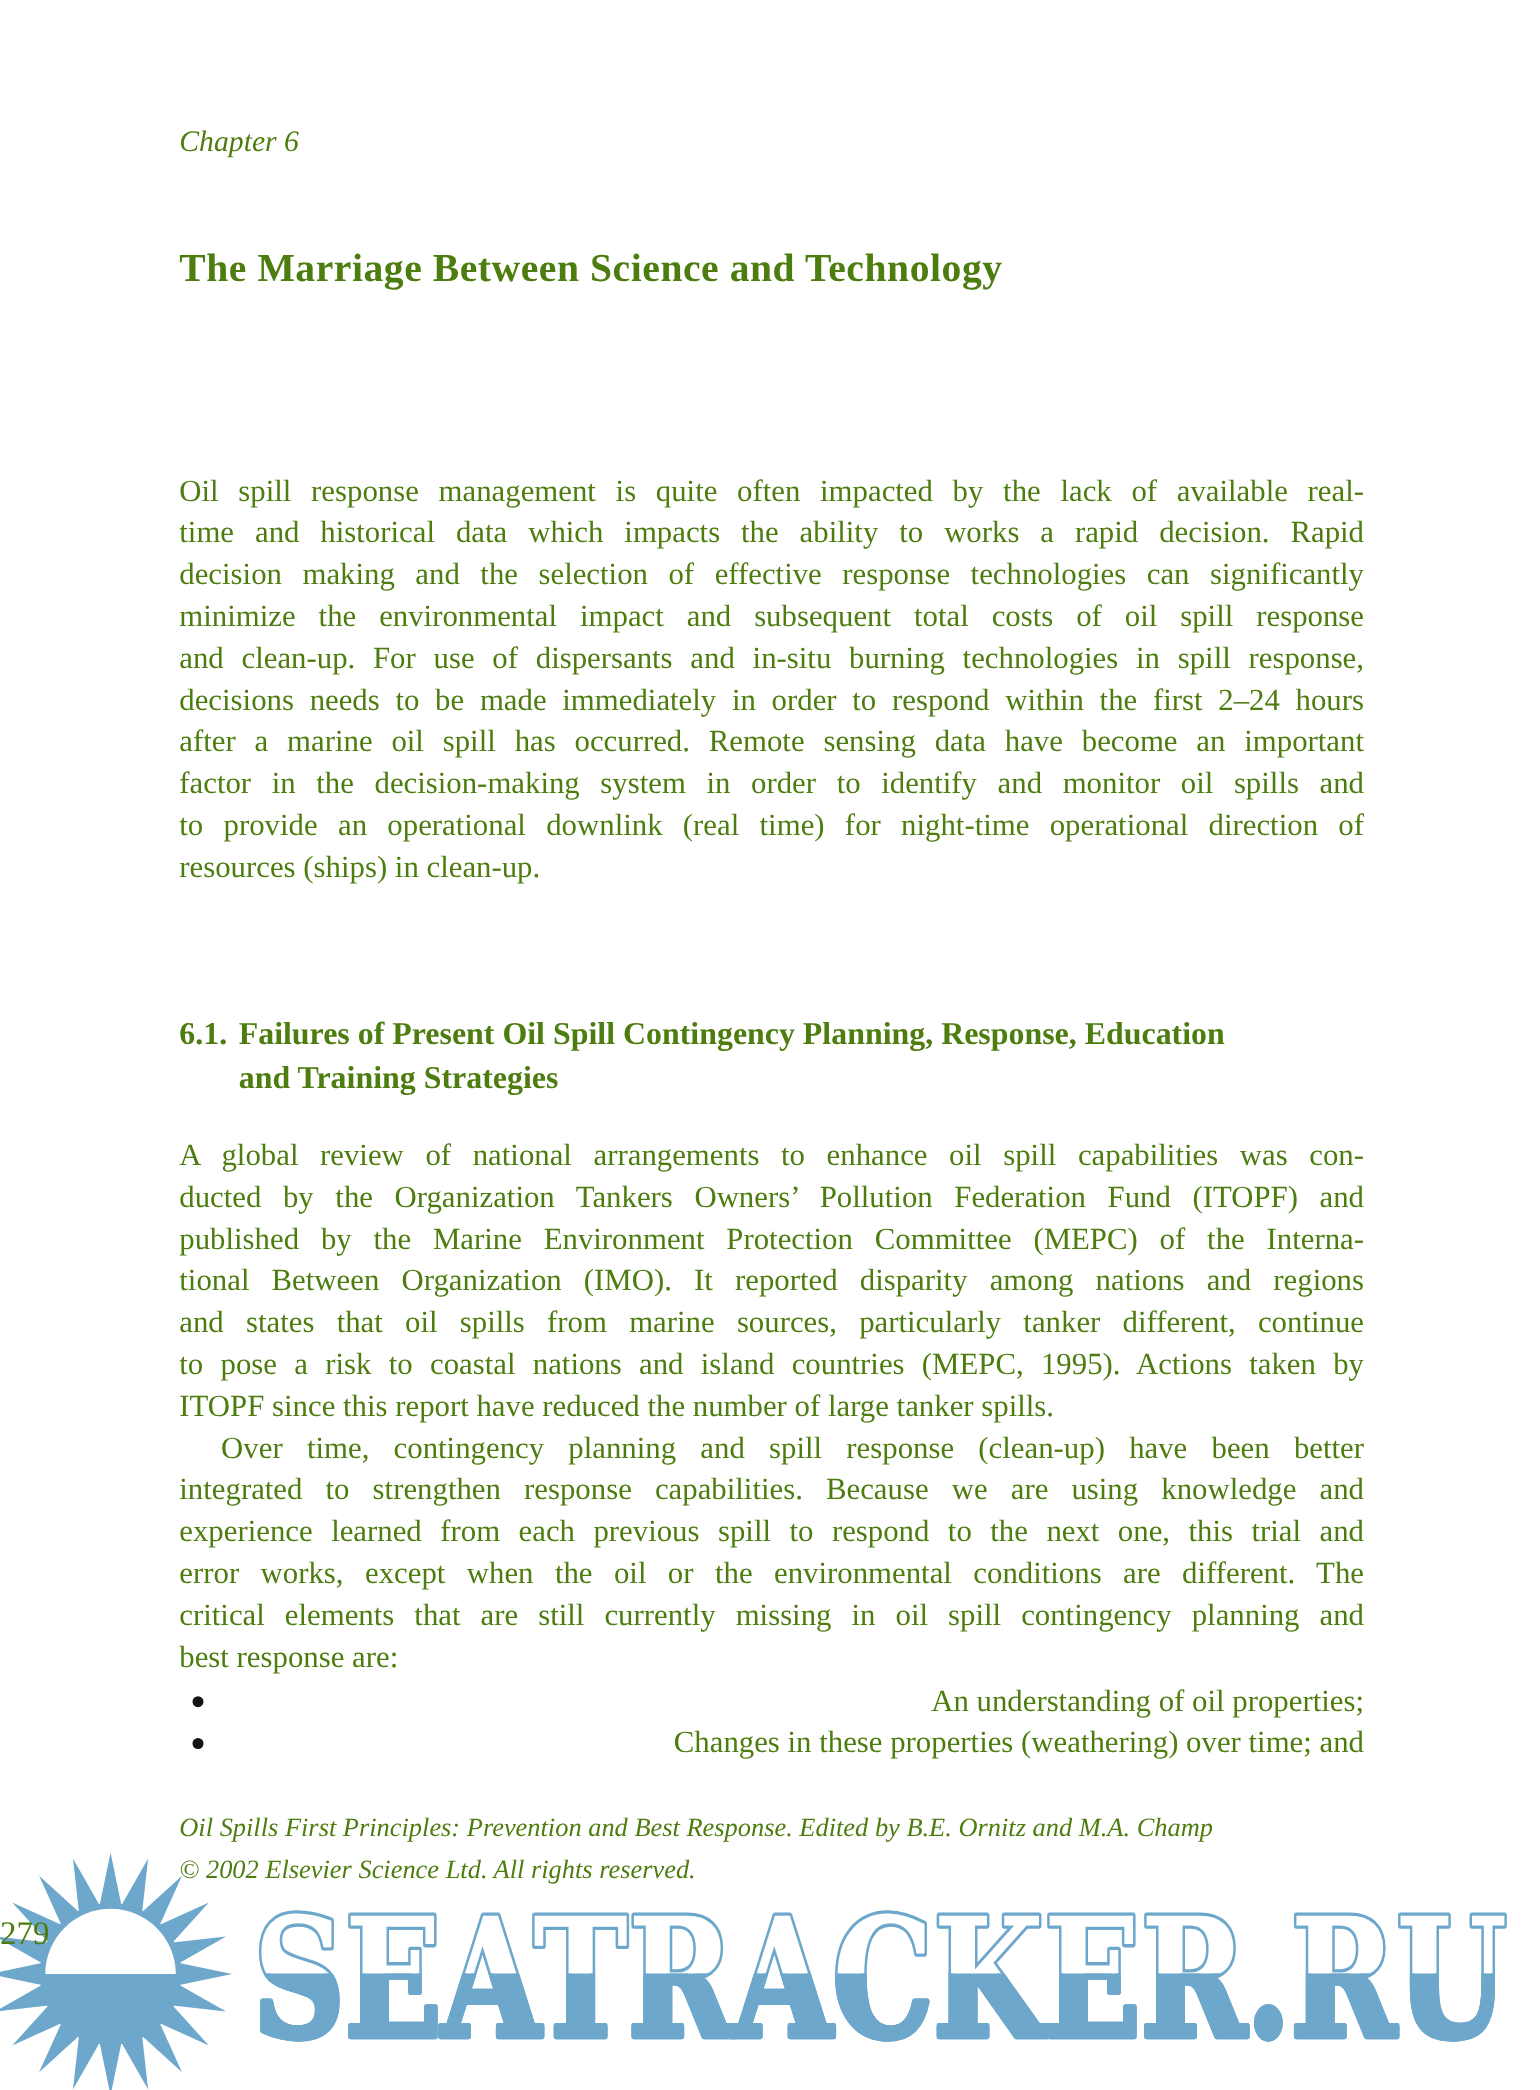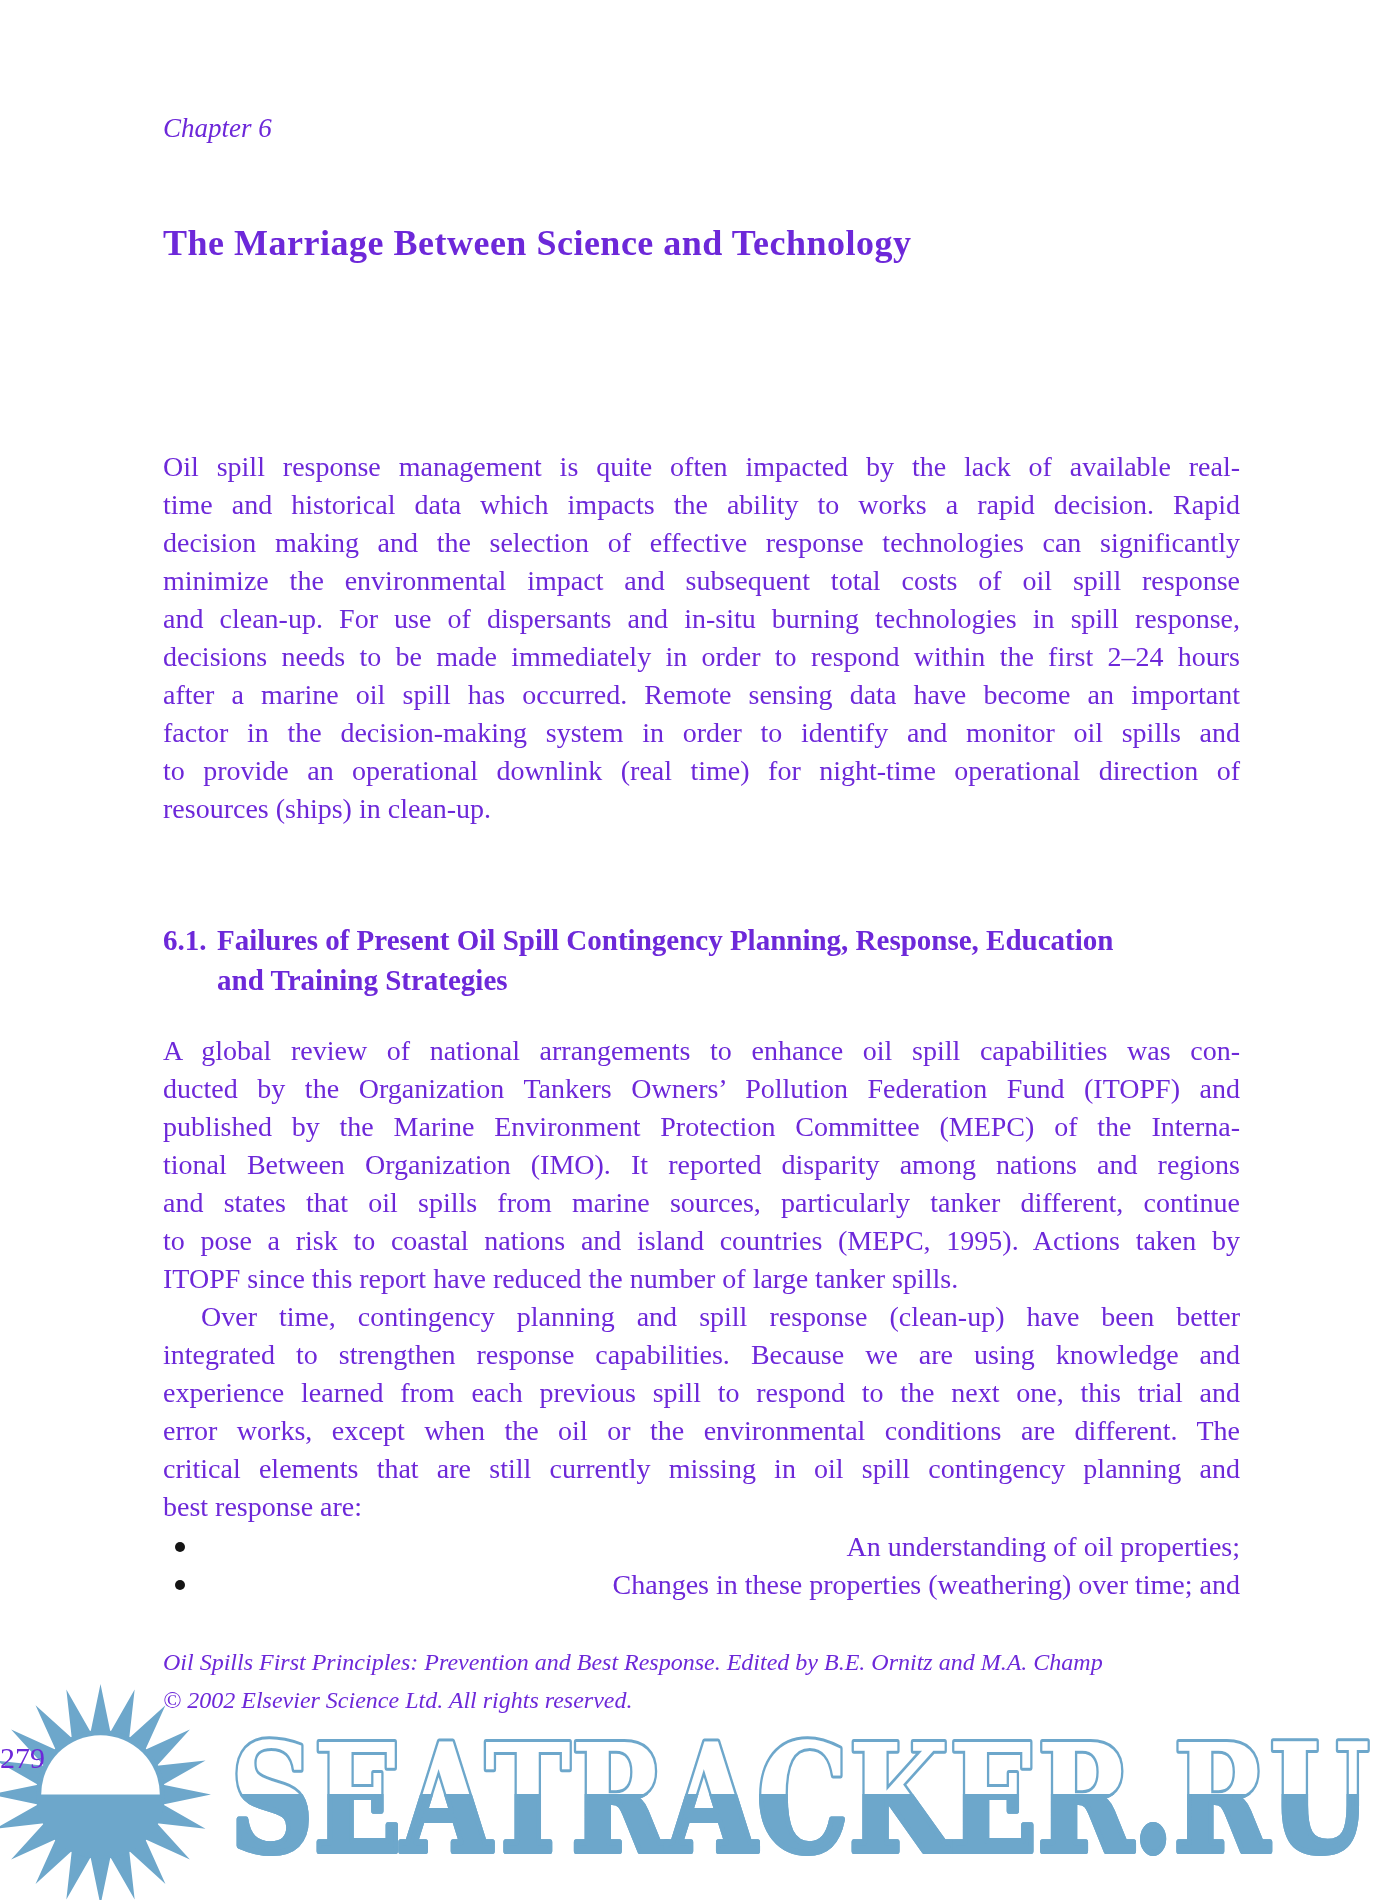--- a/index.html
+++ b/index.html
@@ -1,31 +1,31 @@
 <!DOCTYPE html>
 <html><head>
 <meta charset="utf-8">
 <style>
   html, body { margin:0; padding:0; background:#ffffff; }
   .page {
     position:relative; width:1400px; height:1900px;
     background:#ffffff; overflow:hidden;
-    font-family:"Liberation Serif", serif; color:#6d28d9;
+    font-family:"Liberation Serif", serif; color:#4d7c0f;
   }
   .col { position:absolute; left:163px; width:1077px; }
 
   .chapter-label { top:110px; font-style:italic; font-size:27px; line-height:36px; }
   .page-title    { top:221px; font-weight:bold; font-size:36px; line-height:44px; letter-spacing:0.5px; }
 
   .para { font-size:28px; line-height:38px; }
   .para .line { text-align:justify; text-align-last:justify; }
   .para .line.last { text-align-last:left; }
   .indent-first .line:first-child { text-indent:38px; }
 
-  .para1  { top:448px; }
+  .para1  { top:428px; }
   .para23 { top:1032px; }
   .para23 .para-b { margin-top:0; }
 
   .section-heading { top:920px; font-weight:bold; font-size:29px; line-height:40px; }
   .section-heading .h-num { display:inline-block; width:54px; }
   .section-heading .h-line2 { display:block; padding-left:54px; }
 
   .bullets { top:1528px; font-size:28px; line-height:38px;text-align:right; }
   .bullet-item { position:relative; padding-left:54px; }
   .bullet-item .dot {

